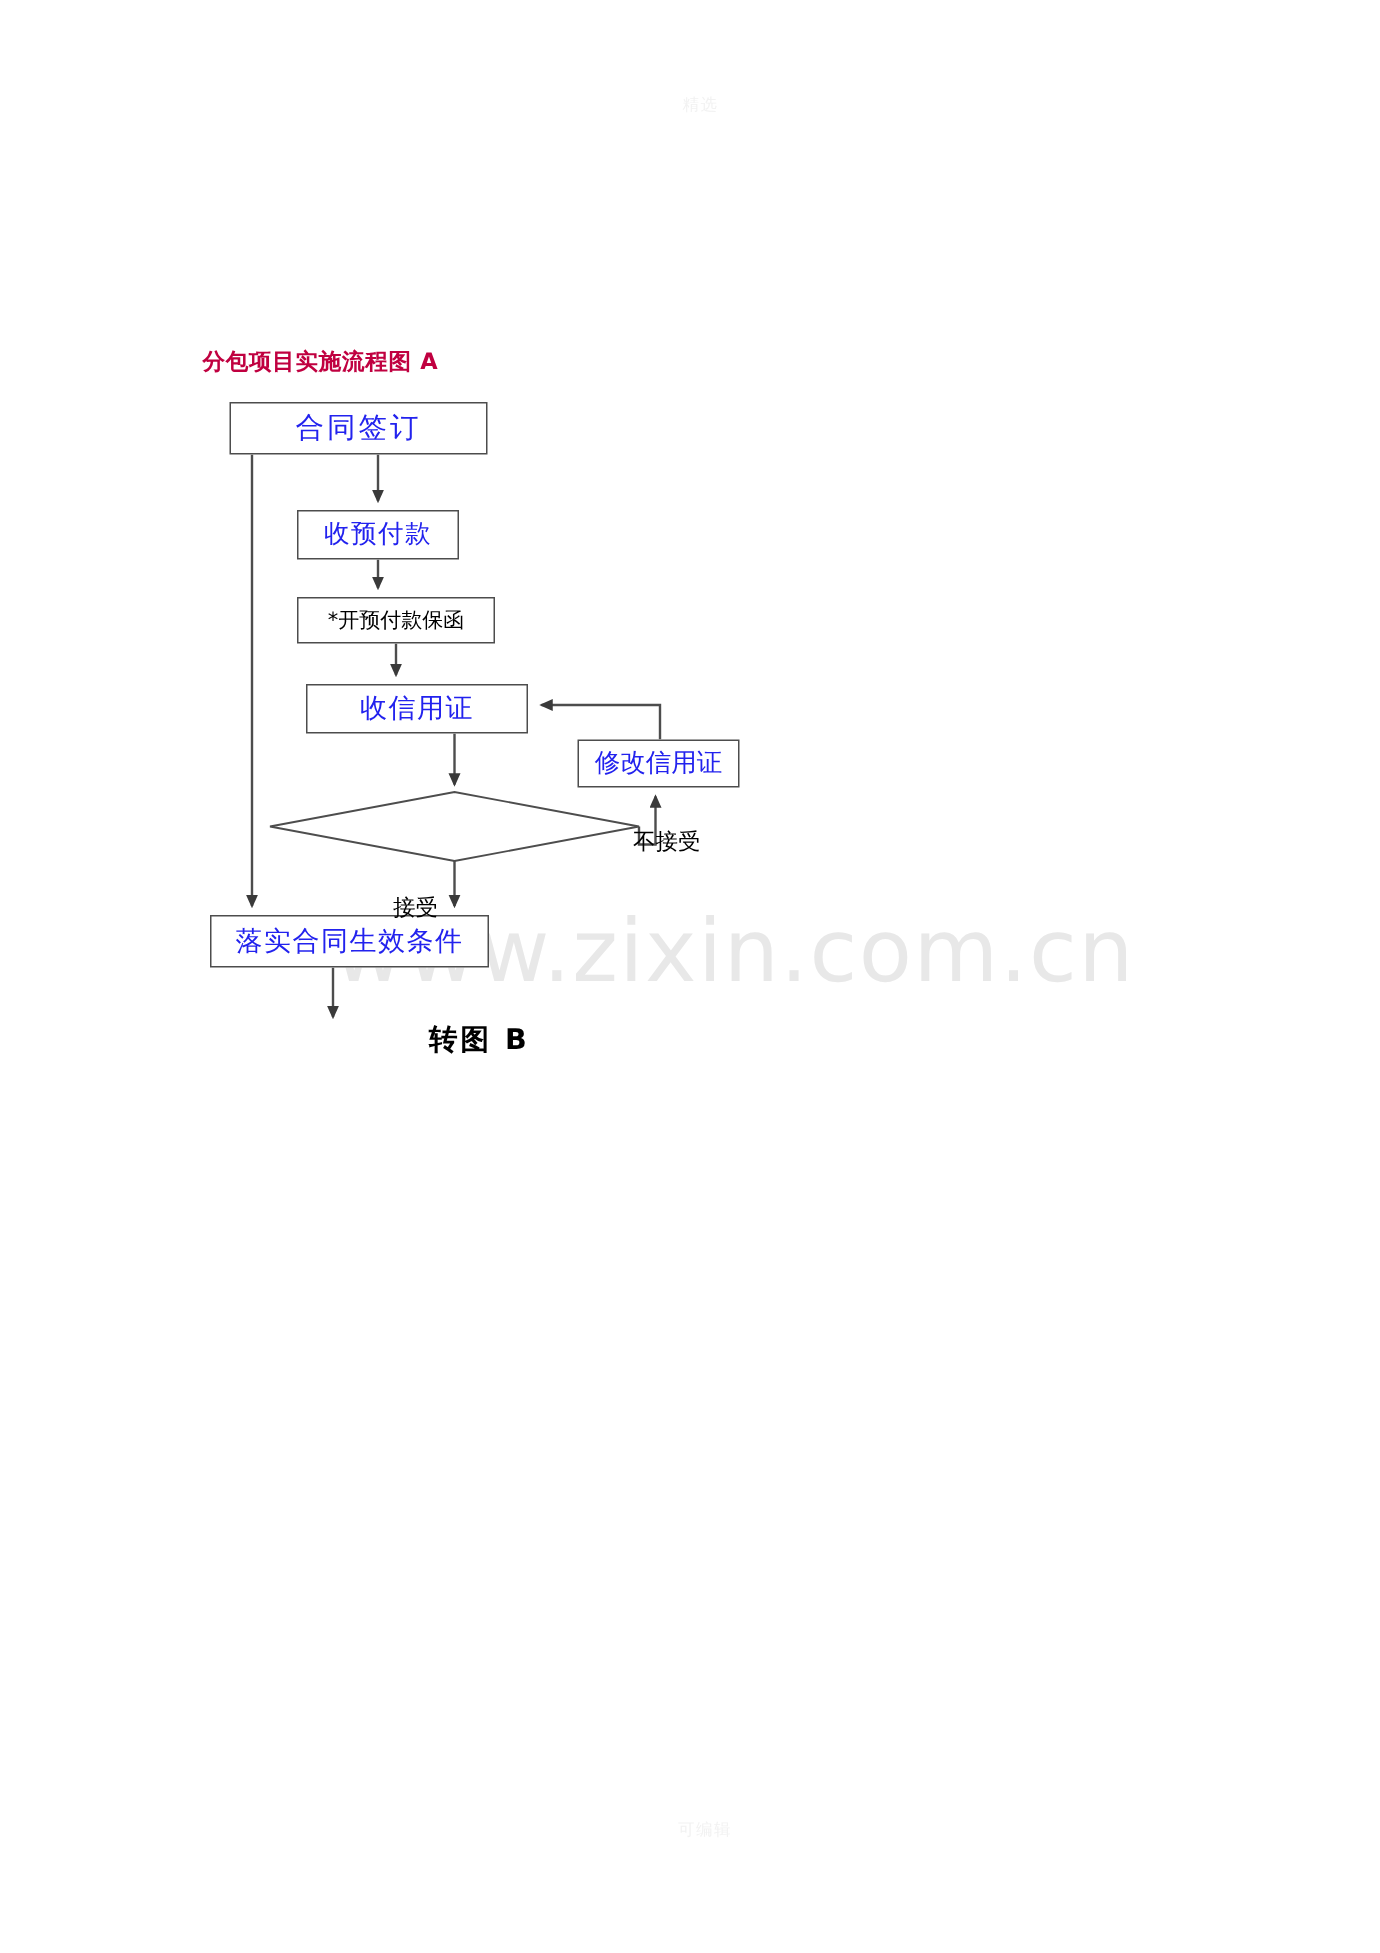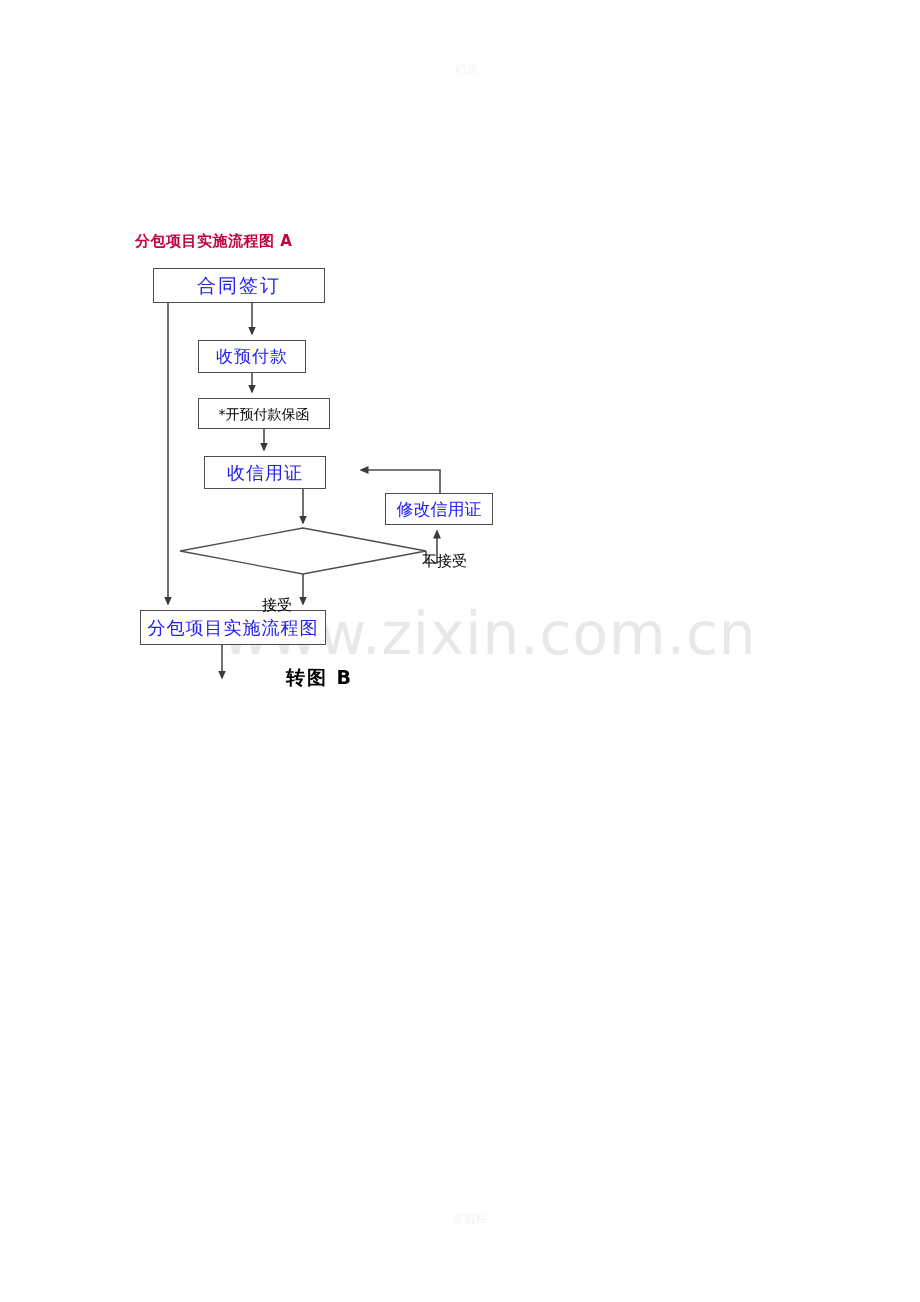--- a/index.html
+++ b/index.html
@@ -97,21 +97,21 @@
   
   #node-contract      { left: 153px; top: 268px; width: 172px; height: 35px; }
   #node-contract .label   { font-size: 19px; letter-spacing: 2px; }
 
   #node-advance       { left: 198px; top: 340px; width: 108px; height: 33px; justify-content: center; }
   #node-advance .label    { font-size: 17px; letter-spacing: 1px; }
 
   #node-guarantee     { left: 198px; top: 398px; width: 132px; height: 31px; }
   #node-guarantee .label  { font-size: 14px; letter-spacing: 0px; }
 
-  #node-receive-lc    { left: 204px; top: 456px; width: 122px; height: 33px; }
+  #node-receive-lc    { left: 204px; top: 456px; width: 148px; height: 33px; }
   #node-receive-lc .label { font-size: 18px; letter-spacing: 1px; }
 
   #node-amend-lc      { left: 385px; top: 493px; width: 108px; height: 32px; }
   #node-amend-lc .label   { font-size: 17px; letter-spacing: 0px; }
 
   #node-conditions    { left: 140px; top: 610px; width: 186px; height: 35px; }
   #node-conditions .label { font-size: 18px; letter-spacing: 1px; }
 
   
   #node-review-lc {
@@ -146,21 +146,21 @@
     z-index: 3;
     background: transparent;
   }
   #label-accept     { left: 262px; top: 596px; }
   #label-not-accept { left: 422px; top: 552px; }
 
   
   #goto-b {
     position: absolute;
     left: 286px;
-    top: 665px;
+    top: 680px;
     font-size: 19px;
     font-weight: bold;
     color: #000000;
     white-space: nowrap;
     letter-spacing: 2px;
     z-index: 3;
   }
 </style>
 </head>
 <body>
@@ -218,21 +218,21 @@
   <div class="node node-blue" id="node-receive-lc">
     <span class="label">收信用证</span>
   </div>
 
   <div class="node node-blue" id="node-amend-lc">
     <span class="label">修改信用证</span>
   </div>
 
 
   <div class="node node-blue" id="node-conditions">
-    <span class="label">分包项目实施流程图</span>
+    <span class="label">落实合同生效条件</span>
   </div>
 
   <div class="edge-label" id="label-accept">接受</div>
 
   <div class="edge-label" id="label-not-accept">不接受</div>
 
   <div id="goto-b">转图 B</div>
 
 </div>
 

